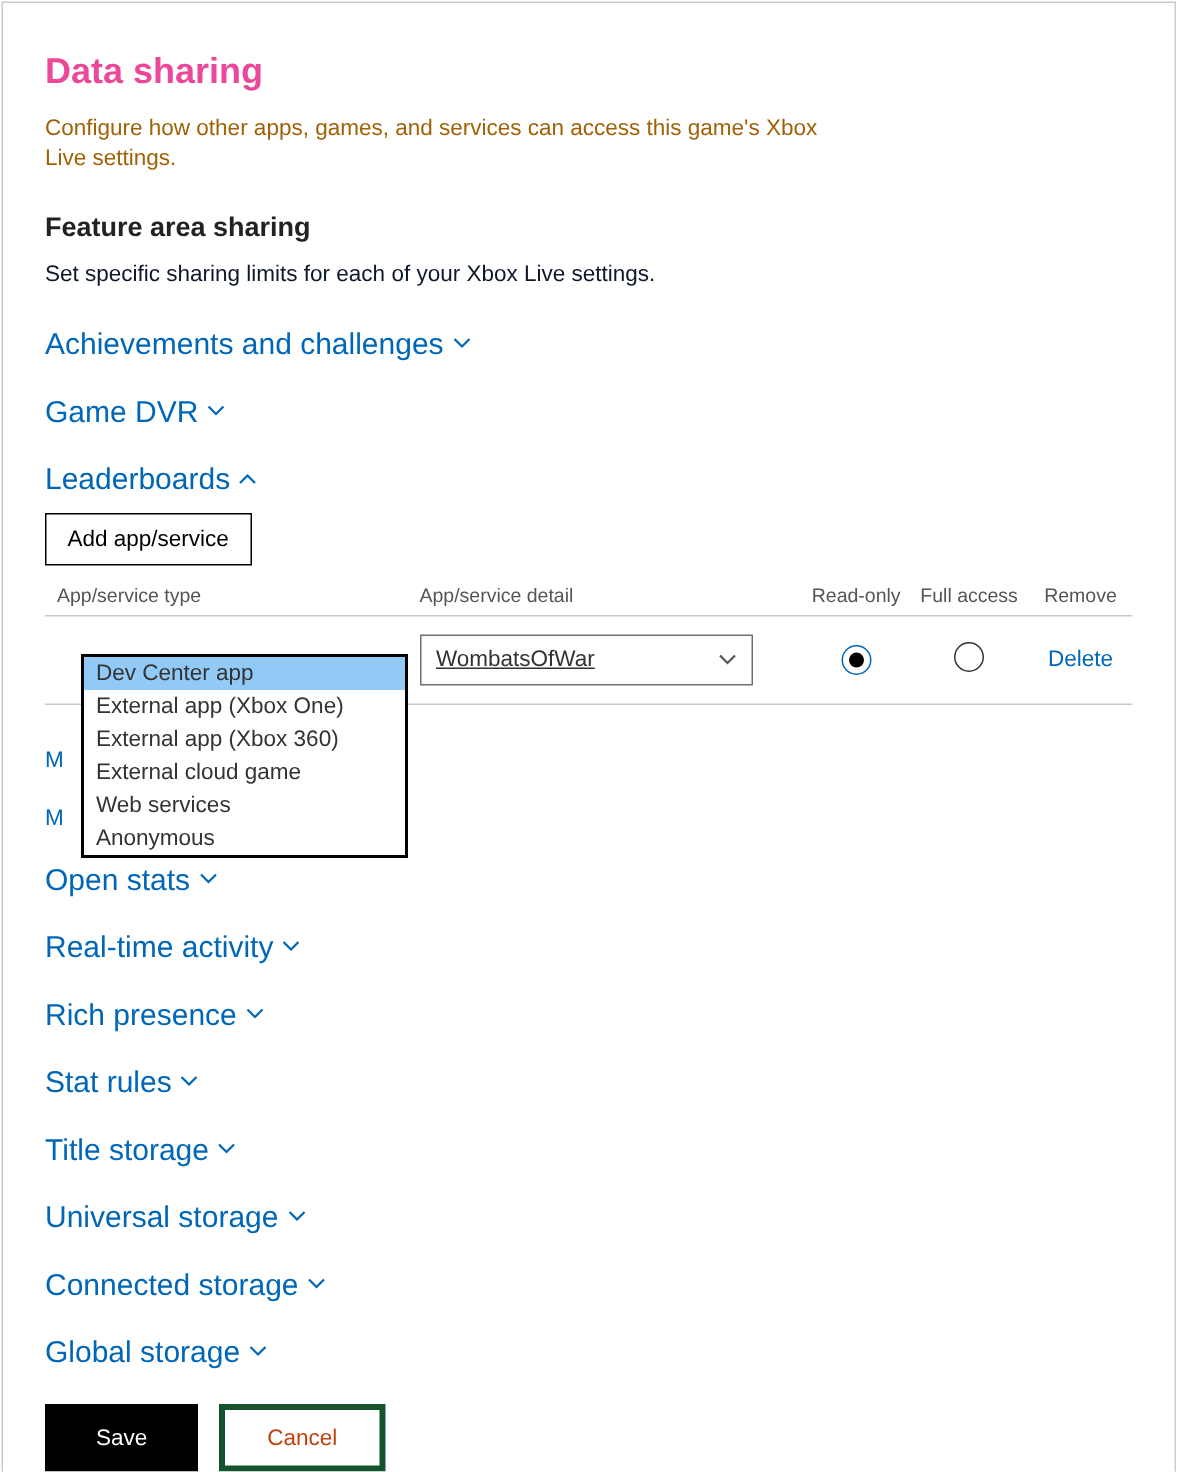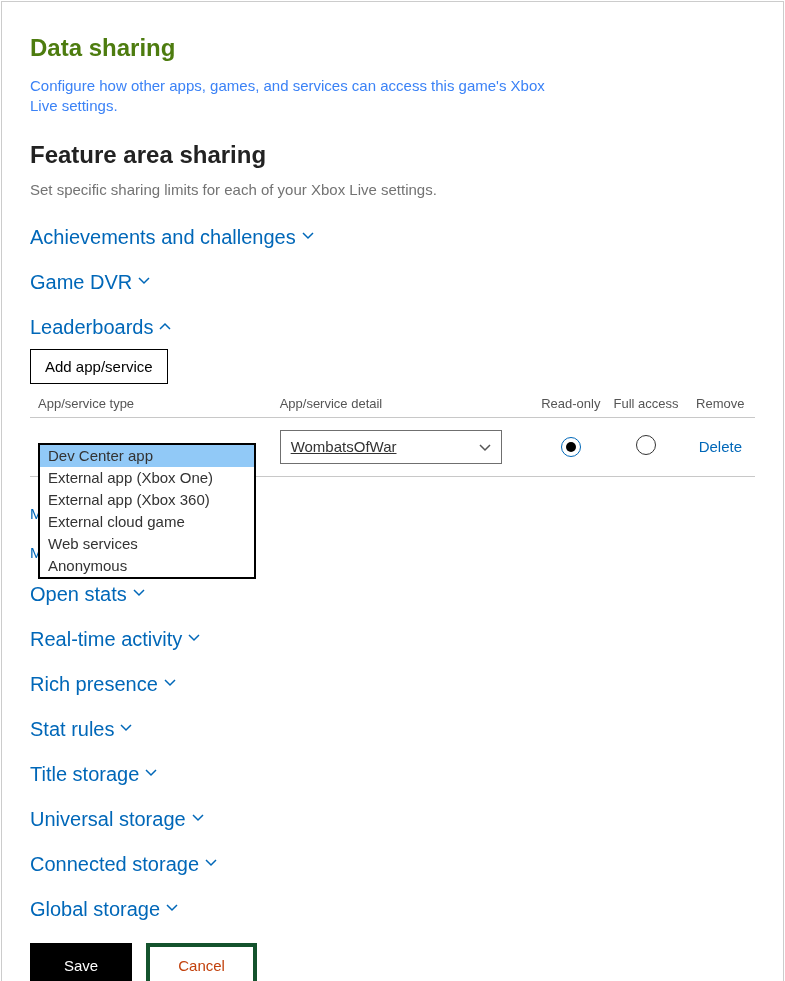--- a/index.html
+++ b/index.html
@@ -17,39 +17,39 @@
     width: 783px;
     margin: 1px;
     padding: 20px 28px 28px 28px;
     min-height: 977px;
     position: relative;
   }
   h1.page-title {
     font-size: 24px;
     font-weight: 700;
     margin: 12px 0 14px 0;
-    color: #4d7c0f;
+    color: #ec4899;
   }
   .desc {
     font-size: 15px;
-    color: #3b82f6;
+    color: #a16207;
     line-height: 1.35;
     margin-bottom: 24px;
     max-width: 520px;
   }
   h2.section-title {
-    font-size: 24px;
+    font-size: 18px;
     font-weight: 700;
     margin: 0 0 12px 0;
     color: #222;
   }
   .section-desc {
     font-size: 15px;
     margin-bottom: 28px;
-    color: #737373;
+    color: #0f172a;
   }
   .feature-item {
     margin: 0 0 22px 0;
   }
   .feature-toggle {
     color: #0067b8;
     font-size: 20px;
     cursor: pointer;
     display: inline-flex;
     align-items: center;
@@ -129,21 +129,21 @@
     background: #000;
   }
   .delete-link {
     color: #0067b8;
     font-size: 15px;
     cursor: pointer;
   }
   .dropdown-menu {
     position: absolute;
     top: 40px;
-    left: 8px;
+    left: 24px;
     width: 218px;
     background: #fff;
     border: 2px solid #000;
     z-index: 10;
     font-size: 15px;
   }
   .dropdown-item {
     padding: 1px 8px;
     cursor: pointer;
     line-height: 20px;

